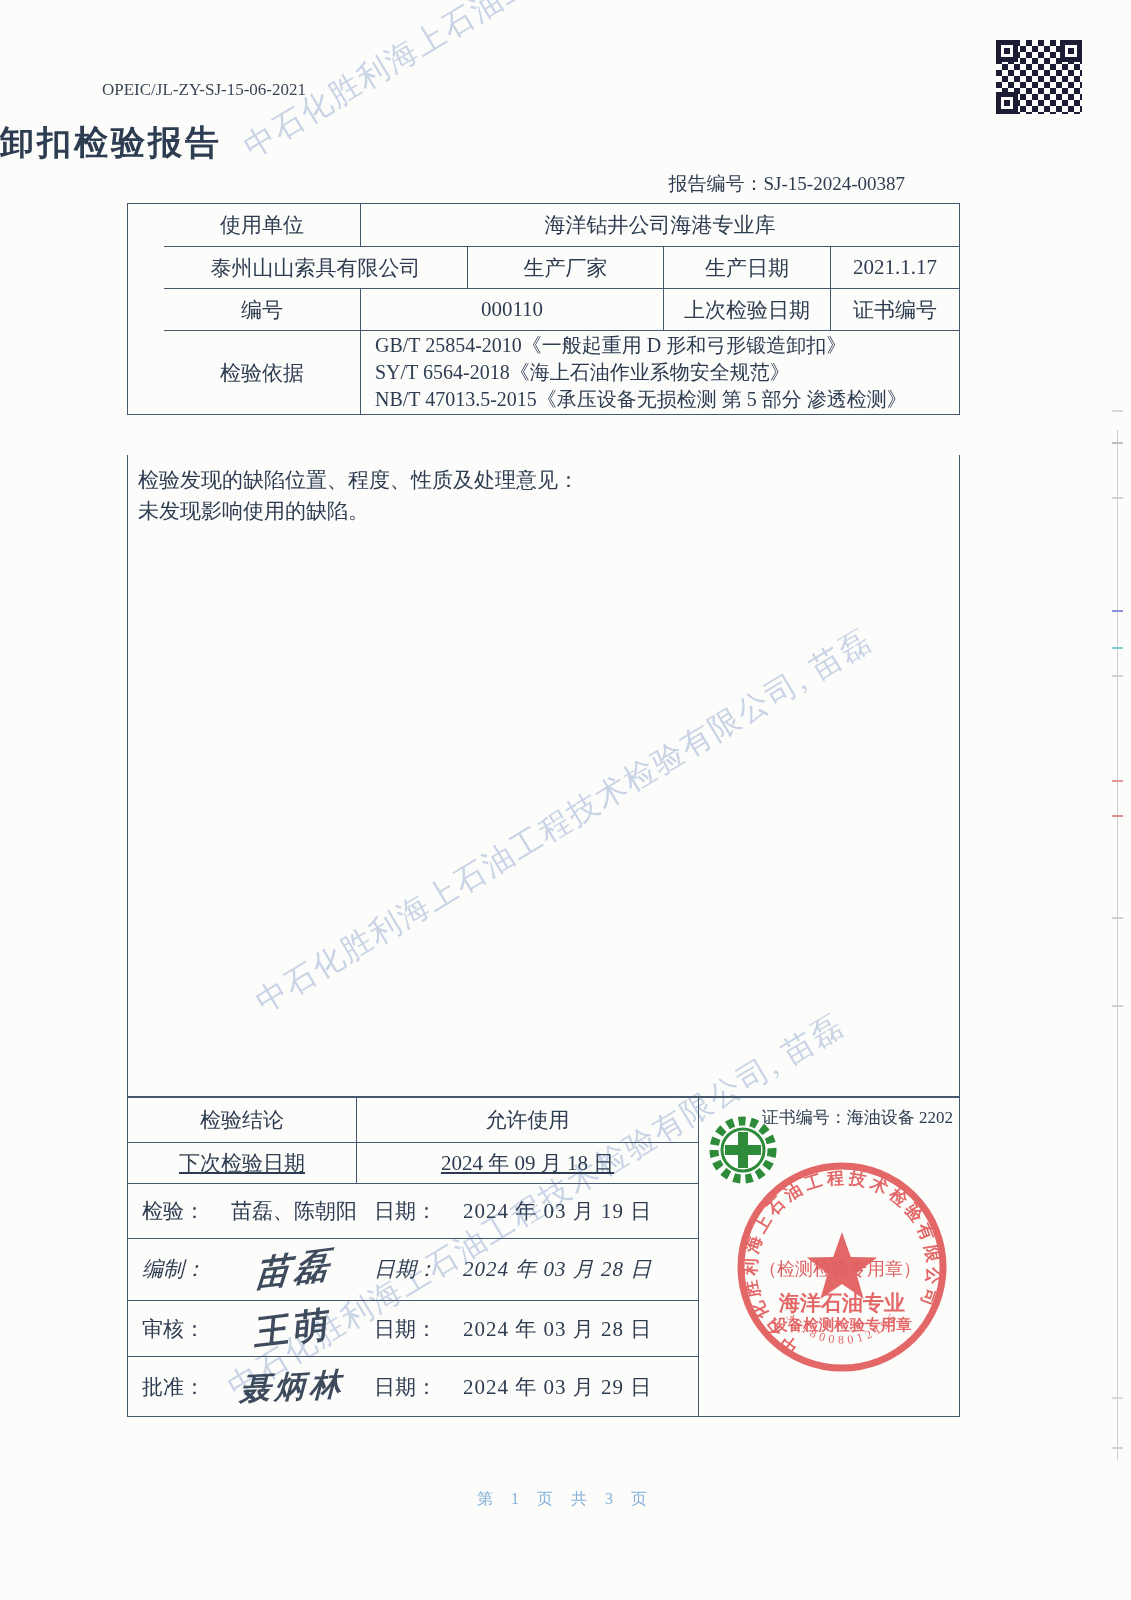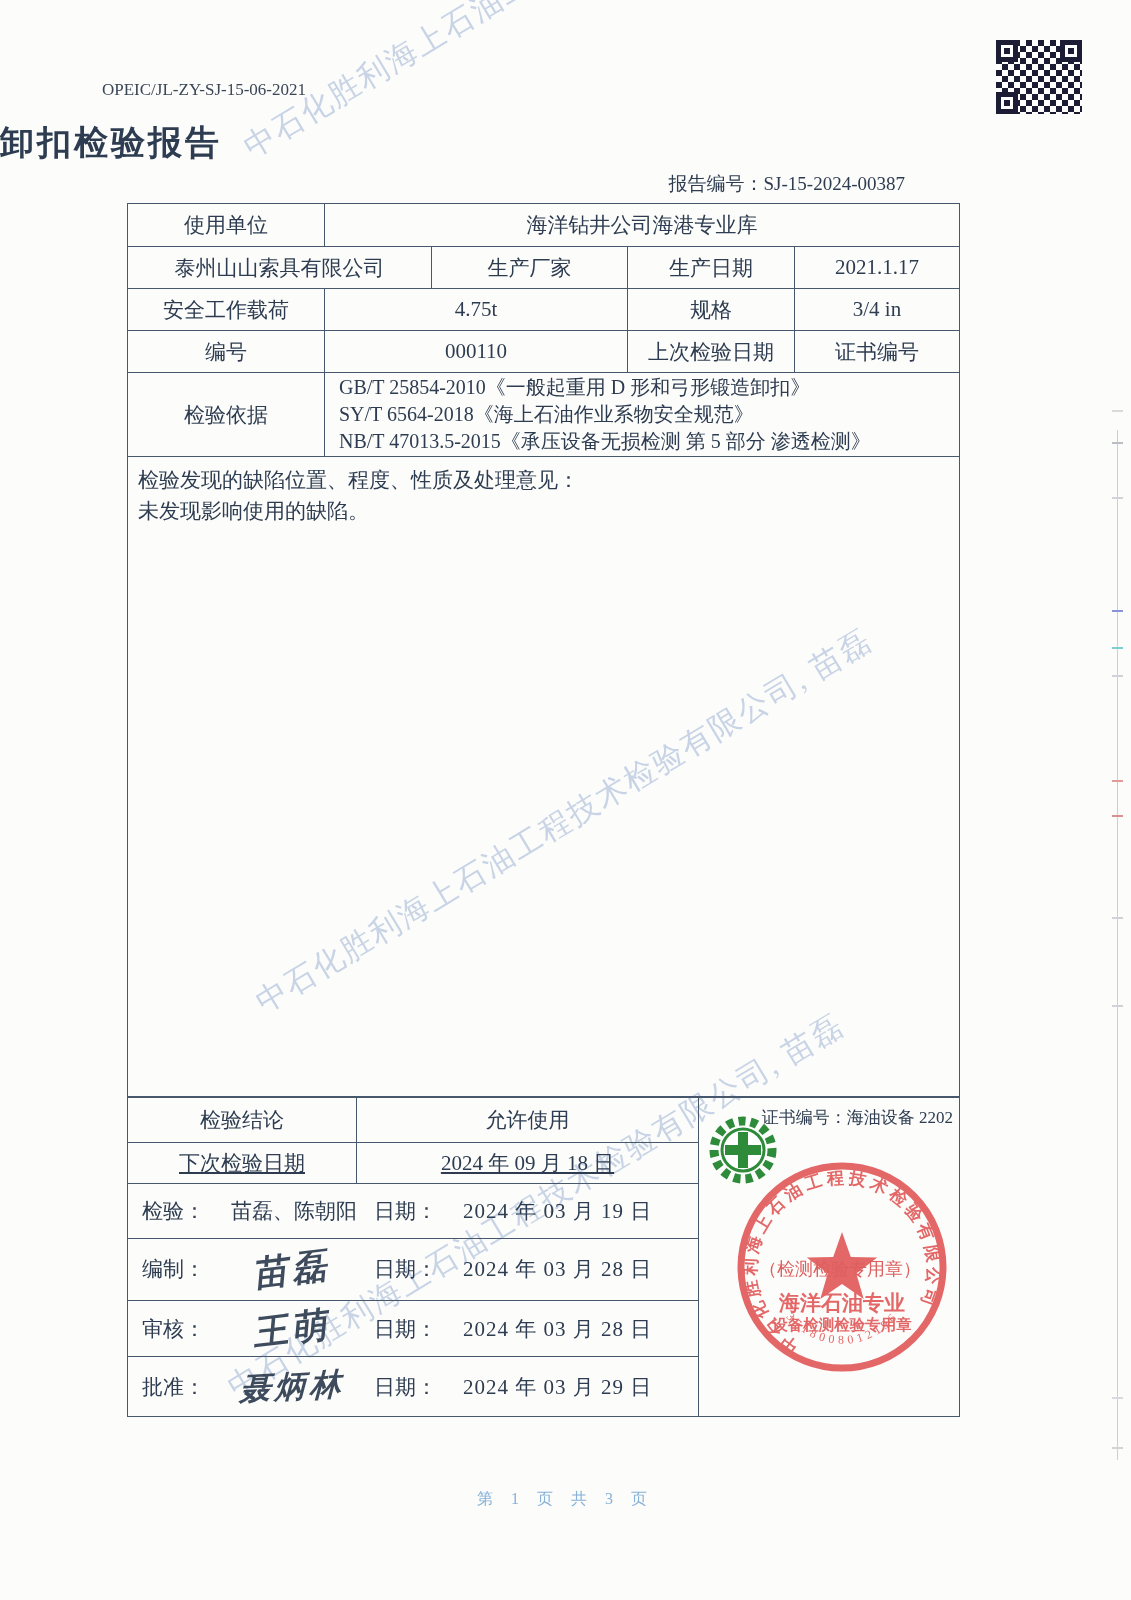--- a/index.html
+++ b/index.html
@@ -25,21 +25,21 @@
   .qr { position:absolute; left:996px; top:40px; width:86px; height:74px; z-index:2;
         background:repeating-conic-gradient(#1c1c34 0% 25%, #ffffff 0% 50%) 0 0 / 12px 12px; }
   .qr .f { position:absolute; width:22px; height:22px; border:5px solid #1c1c34; background:#fff; }
   .qr .f::after { content:""; position:absolute; left:3px; top:3px; width:6px; height:6px; background:#1c1c34; }
   .qr .f1 { left:0; top:0; } .qr .f2 { right:0; top:0; } .qr .f3 { left:0; bottom:0; }
   .title { position:absolute; left:0; right:0; top:120px; text-align:left; z-index:2;
            font-size:34px; font-weight:bold; letter-spacing:3px; }
   .report-no { position:absolute; left:555px; width:350px; top:171px; text-align:right;
                font-size:19px; z-index:2; }
   
-  .ink-border { border:1.6px solid #48586c; }
+  .ink-border { border:1.6px solid #48586c;padding-left:36px; }
   .t-table { position:absolute; left:127px; top:203px; width:833px; z-index:2; background:transparent; }
   .t-row { display:flex; border-top:1.5px solid #48586c; }
   .t-row:first-child { border-top:none; }
   .t-cell { display:flex; align-items:center; justify-content:center; text-align:center;
             border-left:1.5px solid #48586c; font-size:21px; padding:2px 6px; }
   .t-cell:first-child { border-left:none; }
   .c1 { width:196px; } .c2 { width:303px; } .c3 { width:167px; } .c4 { flex:1; }
   .h42 { height:42px; } .h84 { height:84px; }
   .basis-cell { flex:1; flex-direction:column; align-items:flex-start; justify-content:center;
                 text-align:left; padding-left:14px; font-size:20px; line-height:27px; }
@@ -47,21 +47,21 @@
                 border:1.6px solid #48586c; border-top:none; padding:10px 10px; font-size:21px; line-height:31px; }
   .b-table { position:absolute; left:127px; top:1097px; width:833px; height:320px; z-index:2;
              border:1.6px solid #48586c; display:flex; }
   .b-left { width:570px; display:flex; flex-direction:column; }
   .b-row { display:flex; border-top:1.5px solid #48586c; align-items:center; }
   .b-row:first-child { border-top:none; }
   .bl-label { width:229px; border-right:1.5px solid #48586c; align-self:stretch;
               display:flex; align-items:center; justify-content:center; font-size:21px; }
   .bl-value { flex:1; text-align:center; font-size:21px; }
   .r44 { height:44px; } .r42 { height:42px;text-decoration:underline; } .r55 { height:55px; }
-  .r62 { height:62px; } .r57 { height:57px; } .r60 { height:60px; }
+  .r62 { height:62px;font-style:italic; } .r57 { height:57px; } .r60 { height:60px; }
   .sign-row { padding-left:14px; font-size:21px; }
   .role { width:72px; }
   .s-name { width:160px; text-align:center; font-size:21px; }
   .sig-hand { display:inline-block; font-size:35px; font-weight:bold;
               transform:rotate(-7deg) skewX(-12deg); opacity:.92; letter-spacing:4px; }
   .sig-hand.alt { transform:rotate(-3deg) skewX(-18deg); font-size:31px; }
   .d-label { }
   .d-value { margin-left:26px; letter-spacing:1px; }
   
   .stamp-cell { flex:1; position:relative; border-left:1.5px solid #48586c; }
@@ -96,26 +96,20 @@
   <div class="t-table ink-border">
     <div class="t-row h42">
       <div class="t-cell c1">使用单位</div>
       <div class="t-cell c4">海洋钻井公司海港专业库</div>
     </div>
     <div class="t-row h42">
       <div class="t-cell c2">泰州山山索具有限公司</div>
       <div class="t-cell c1">生产厂家</div>
       <div class="t-cell c3">生产日期</div>
       <div class="t-cell c4">2021.1.17</div>
-    </div>
-    <div class="t-row h42">
-      <div class="t-cell c1">安全工作载荷</div>
-      <div class="t-cell c2">4.75t</div>
-      <div class="t-cell c3">规格</div>
-      <div class="t-cell c4">3/4 in</div>
     </div>
     <div class="t-row h42">
       <div class="t-cell c1">编号</div>
       <div class="t-cell c2">000110</div>
       <div class="t-cell c3">上次检验日期</div>
       <div class="t-cell c4">证书编号</div>
     </div>
     <div class="t-row h84">
       <div class="t-cell c1">检验依据</div>
       <div class="t-cell basis-cell">

